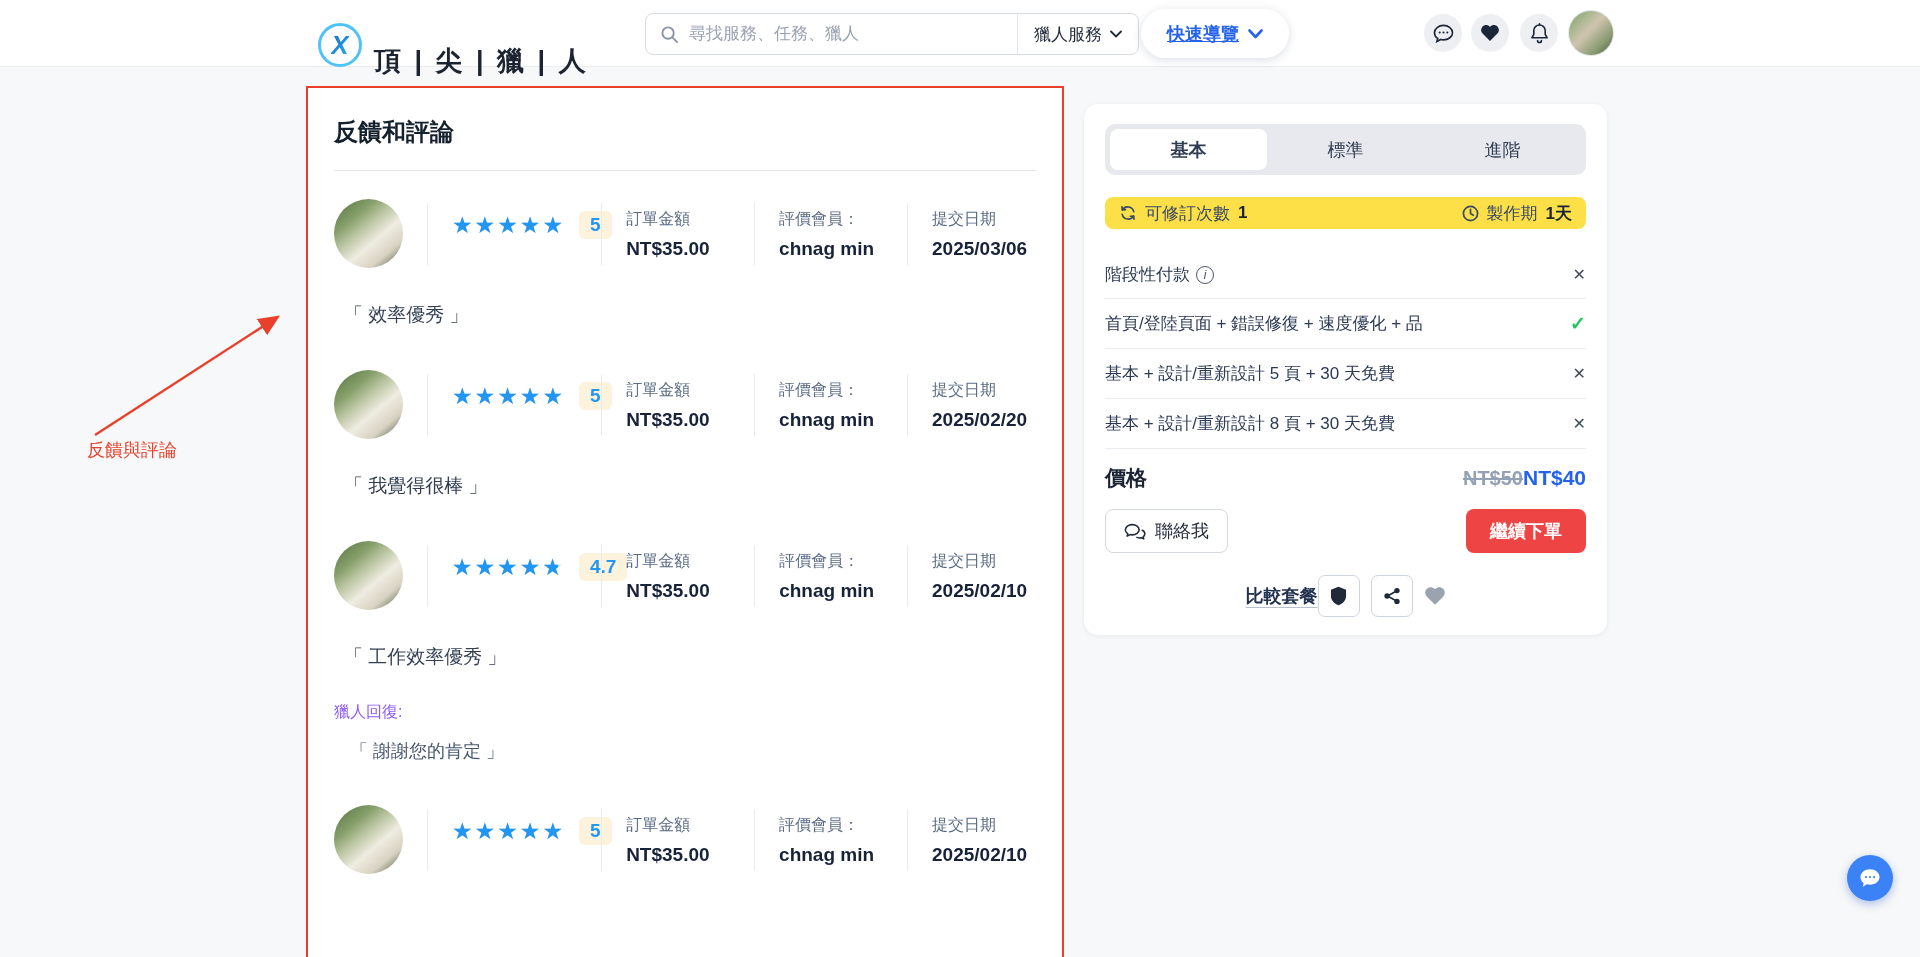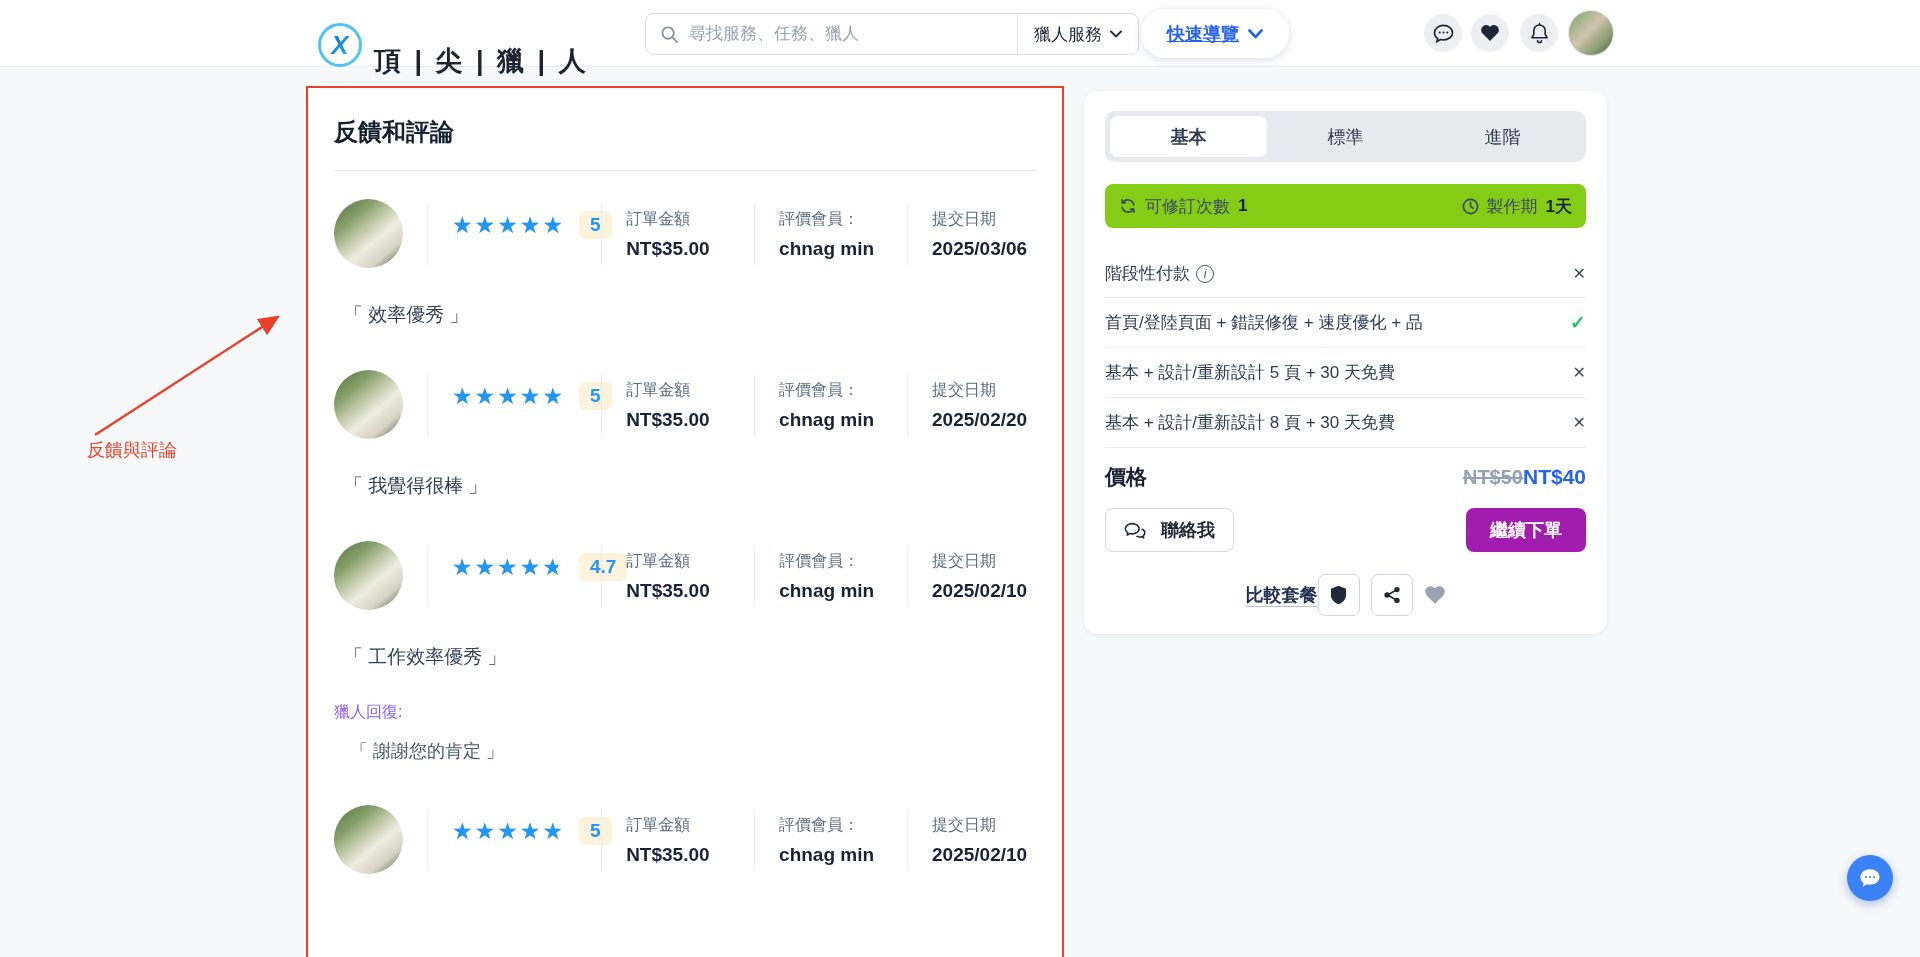--- a/index.html
+++ b/index.html
@@ -59,27 +59,27 @@
   .rcol-label { font-size:16px; color:#5b6b85; }
   .rcol-value { font-size:19px; font-weight:700; color:#18233a; margin-top:8px; }
   .review-comment { font-size:19px; color:#333f52; margin:34px 0 0 10px; }
   .reply-label { font-size:16px; color:#8b5cf6; margin:32px 0 0 0; }
   .reply-text { font-size:18px; color:#47566e; margin:16px 0 0 16px; }
 
   
   .annot-label { position:absolute; left:87px; top:438px; color:#e8402a; font-size:18px; }
 
   
-  .panel { position:absolute; left:1084px; top:91px; width:523px; background:#fff;
+  .panel { position:absolute; left:1084px; top:104px; width:523px; background:#fff;
     border-radius:14px; box-shadow:0 1px 4px rgba(20,30,60,.07); padding:20px 21px 18px 21px; }
   .tabs { height:51px; background:#e7e9ee; border-radius:10px; display:flex; align-items:stretch; padding:5px; }
   .tab { flex:1; display:flex; align-items:center; justify-content:center; font-size:18px;
     color:#303c52; cursor:pointer; border-radius:8px; }
   .tab.active { background:#fff; font-weight:600; }
-  .meta-bar { margin-top:22px; height:44px; background:#84cc16; border-radius:8px;
+  .meta-bar { margin-top:22px; height:32px; background:#fde047; border-radius:8px;
     display:flex; align-items:center; justify-content:space-between; padding:0 14px;
     font-size:17px; color:#3a4a66; }
   .meta-left,.meta-right { display:flex; align-items:center; gap:8px; }
   .meta-num { font-weight:700; color:#1a2233; }
   .staged-row { margin-top:22px; height:48px; display:flex; align-items:center;
     justify-content:space-between; border-bottom:1px solid #e9ecf1; font-size:17px; color:#2c3a54; }
   .staged-left { display:flex; align-items:center; gap:6px; }
   .info-circle { width:18px; height:18px; border:1.5px solid #4a5568; border-radius:50%;
     font-size:12px; color:#4a5568; display:inline-flex; align-items:center; justify-content:center;
     font-style:italic; cursor:pointer; }
@@ -87,23 +87,23 @@
     border-bottom:1px solid #e9ecf1; font-size:17px; color:#2c3a54; }
   .mark-ok { color:#22c55e; font-size:19px; font-weight:700; }
   .mark-no { color:#3f4a5c; font-size:16px; }
   .price-row { height:58px; display:flex; align-items:center; justify-content:space-between; }
   .price-label { font-size:21px; font-weight:700; color:#1a2233; }
   .price-vals { display:flex; align-items:baseline; }
   .price-old { font-size:20px; font-weight:700; color:#94a0b4; text-decoration:line-through; }
   .price-new { font-size:21px; font-weight:700; color:#2563eb; }
   .btn-row { display:flex; align-items:center; justify-content:space-between; margin-top:2px; }
   .contact-btn { height:44px; padding:0 18px; border:1px solid #d4d9e0; border-radius:8px;
-    background:#fff; display:flex; align-items:center; gap:15px; font-size:18px; font-weight:700;
+    background:#fff; display:flex; align-items:center; gap:9px; font-size:18px; font-weight:400;
     color:#1f2937; cursor:pointer; }
-  .order-btn { height:44px; padding:0 24px; border:none; border-radius:8px; background:#a21caf;
+  .order-btn { height:44px; padding:0 24px; border:none; border-radius:8px; background:#ef4444;
     color:#fff; font-size:18px; font-weight:600; cursor:pointer; font-family:"Liberation Sans",sans-serif; }
   .compare-row { margin-top:22px; display:flex; align-items:center; justify-content:center; }
   .compare-link { font-size:18px; font-weight:600; color:#22314f; text-decoration:underline;
     text-underline-offset:5px; text-decoration-color:#b8c0cc; cursor:pointer; }
   .sq-btn { width:42px; height:42px; border:1px solid #cfd5dd; border-radius:7px; background:#fff;
     display:flex; align-items:center; justify-content:center; cursor:pointer; }
   .compare-icons { display:flex; align-items:center; gap:11px; }
 
   
   .chat-fab { position:absolute; left:1847px; top:855px; width:46px; height:46px; border-radius:50%;

